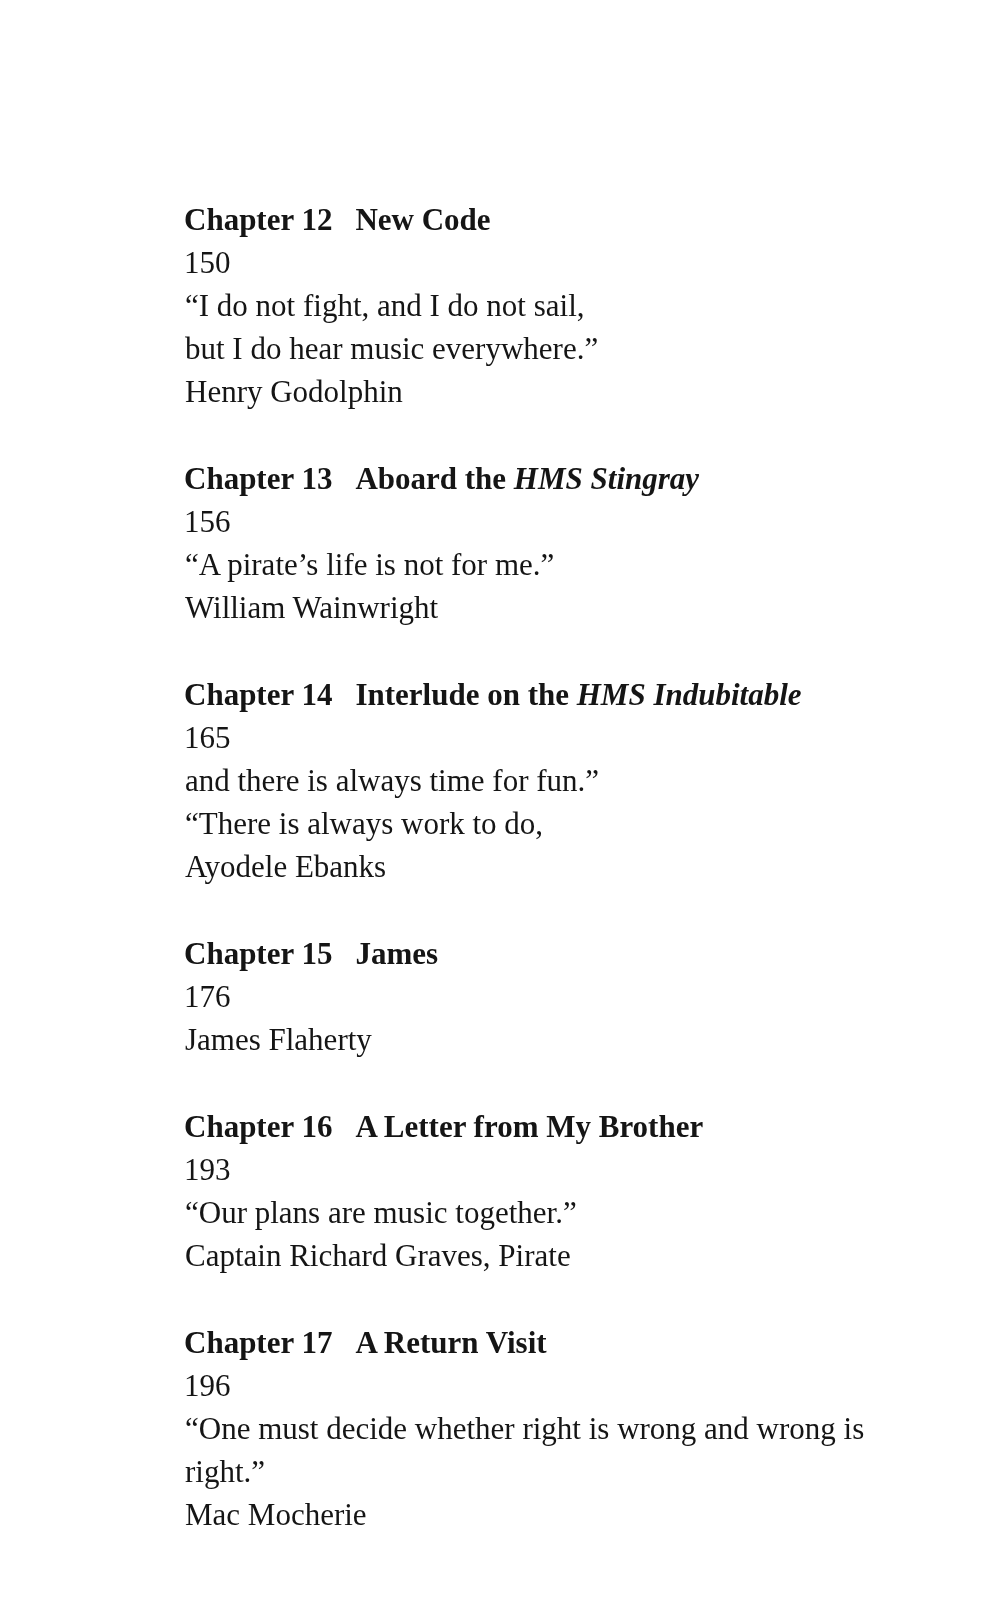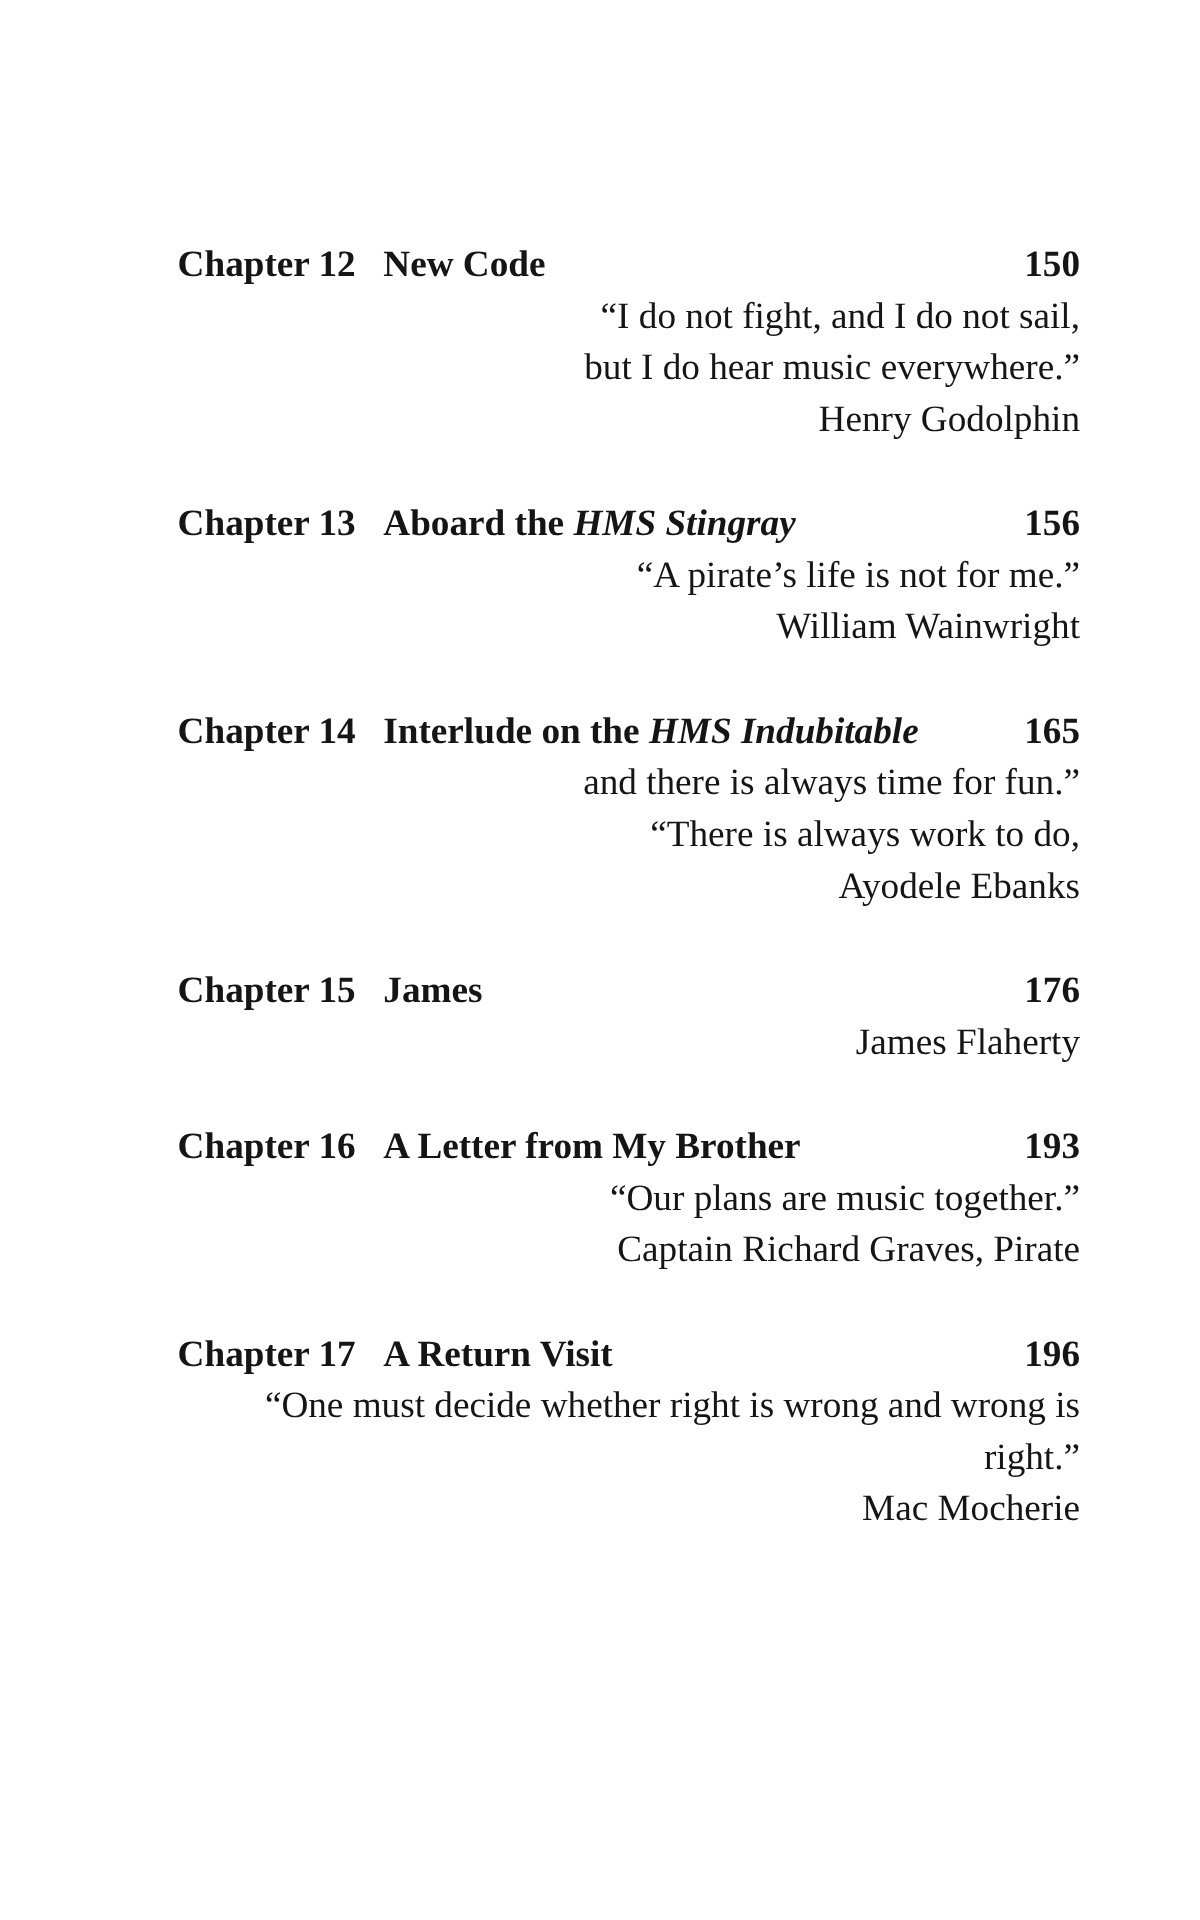--- a/index.html
+++ b/index.html
@@ -24,39 +24,39 @@
     line-height: 43px;
   }
   .entry {
     margin-bottom: 44px;
   }
   .heading {
     display: flex;
     justify-content: space-between;
     align-items: baseline;
     font-weight: bold;
+    flex-direction: column;
   }
   .heading-text {
     white-space: pre-wrap;
   }
   .chapter-label {
     margin-right: 23px;
   }
   .title-italic {
     font-style: italic;
   }
   .page-number {
-    font-weight: bold;
-    margin-left: 20px;
+    font-weight: normal;
+    margin-left: 36px;
     flex-shrink: 0;
   }
   .quote, .attribution {
     margin-left: 37px;
     font-weight: normal;
-    text-align: right;
   }
   .quote:empty { display: none; }
 </style>
 </head>
 <body>
 
 <div class="toc-page">
 
   <section class="entry">
     <div class="heading">

